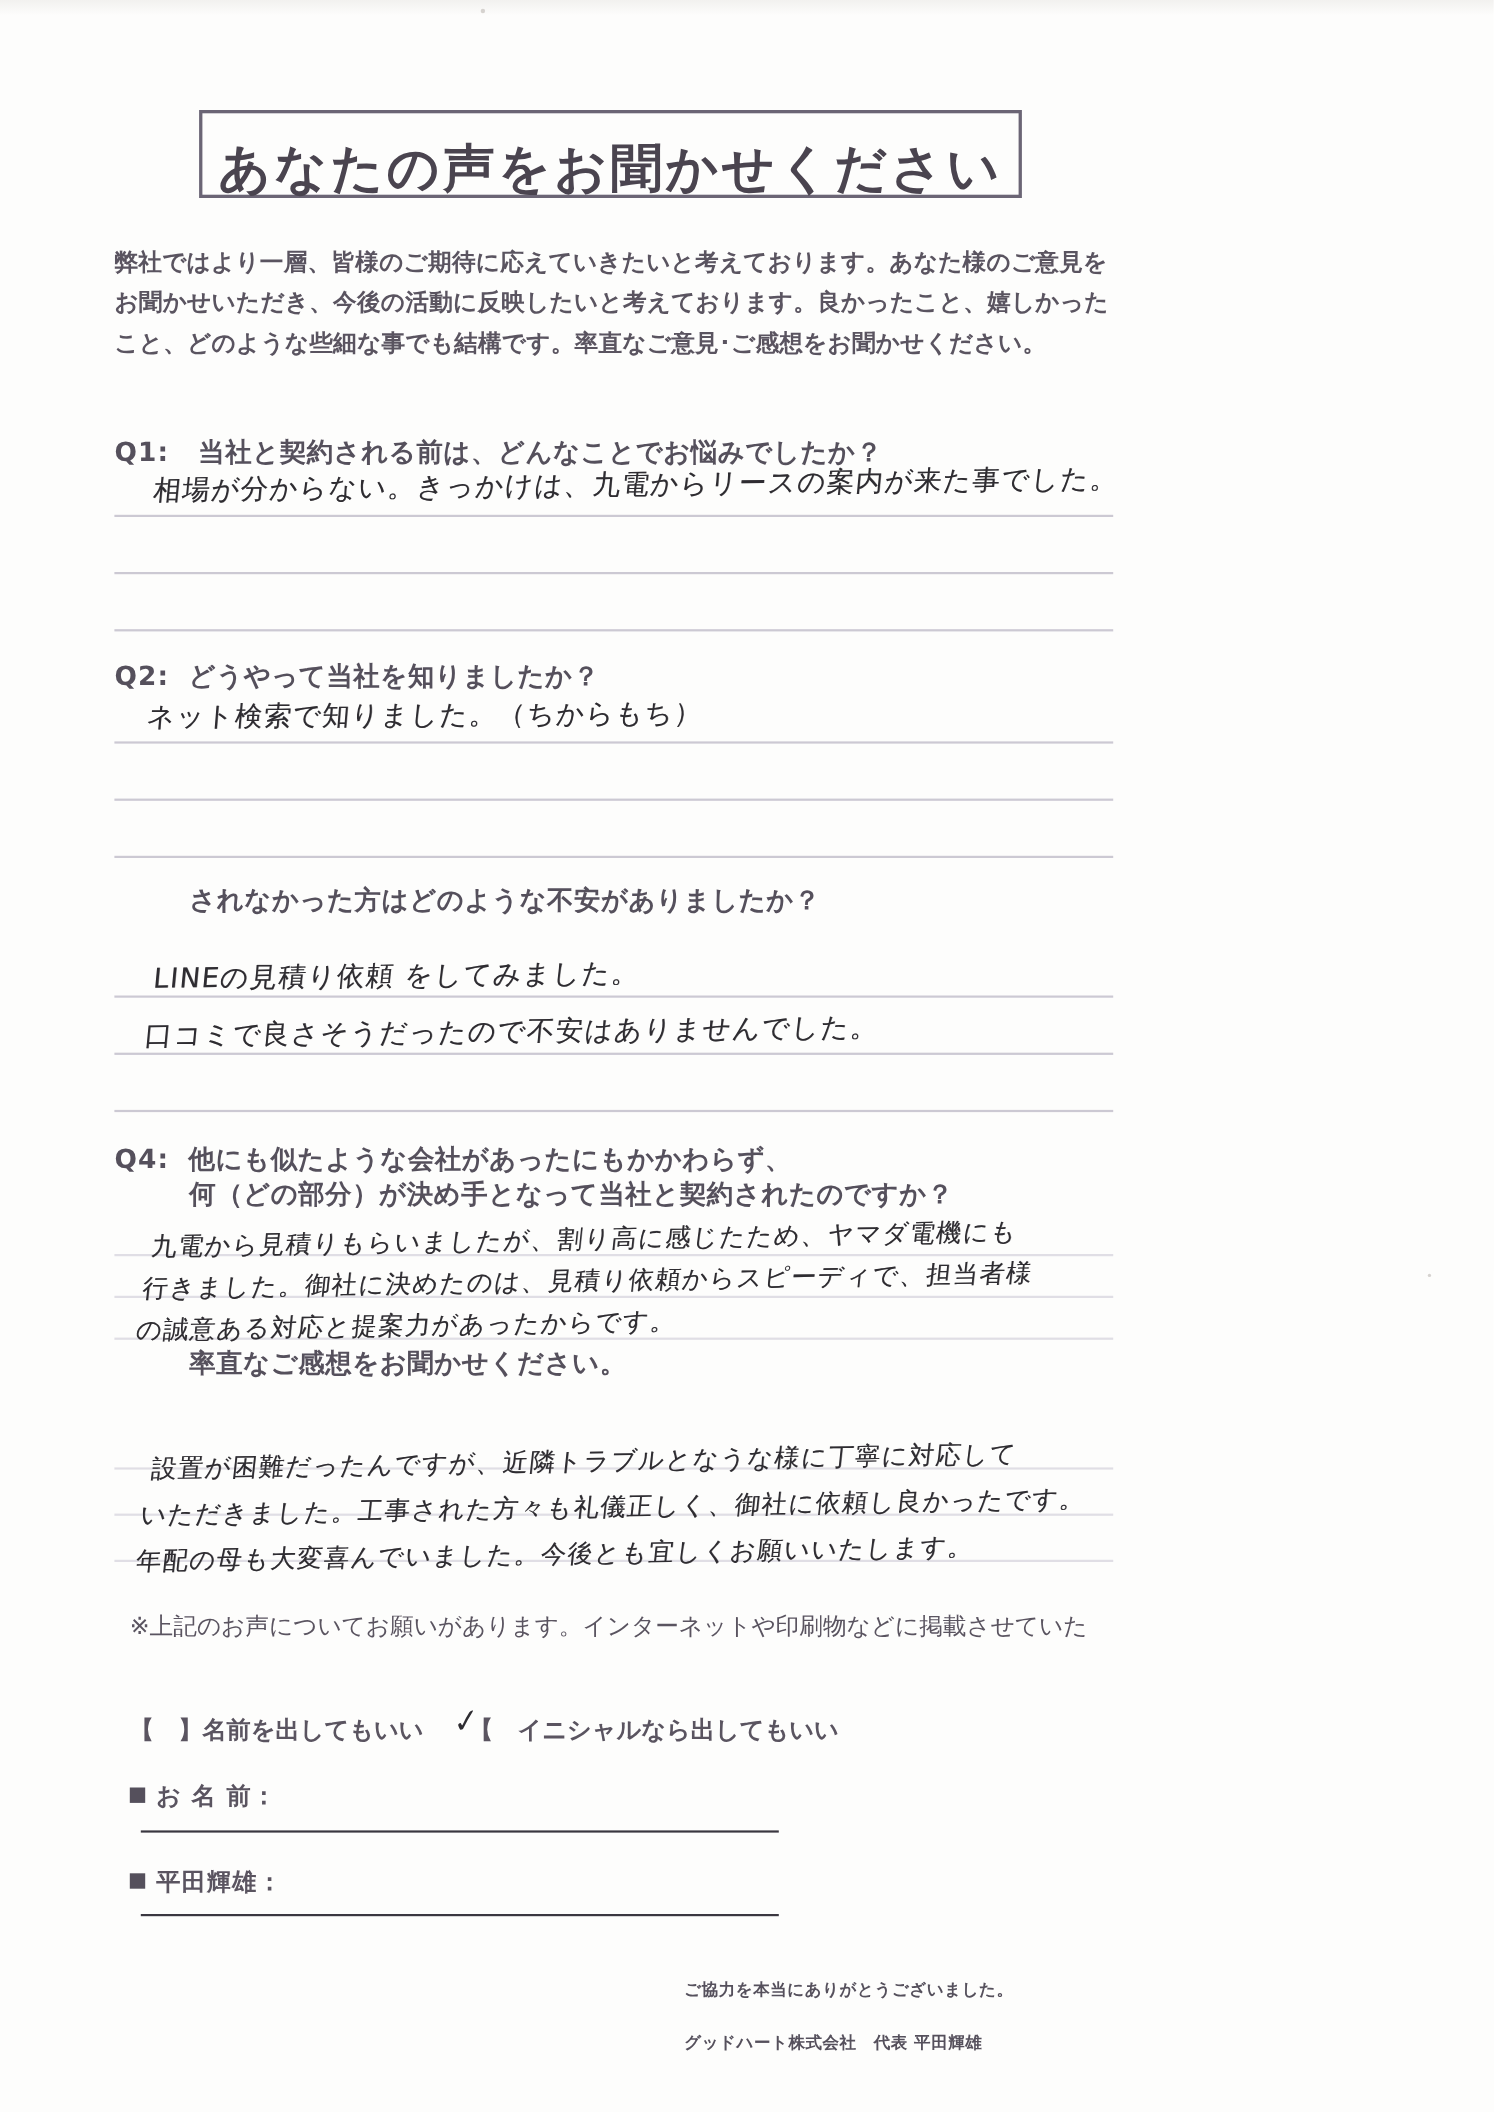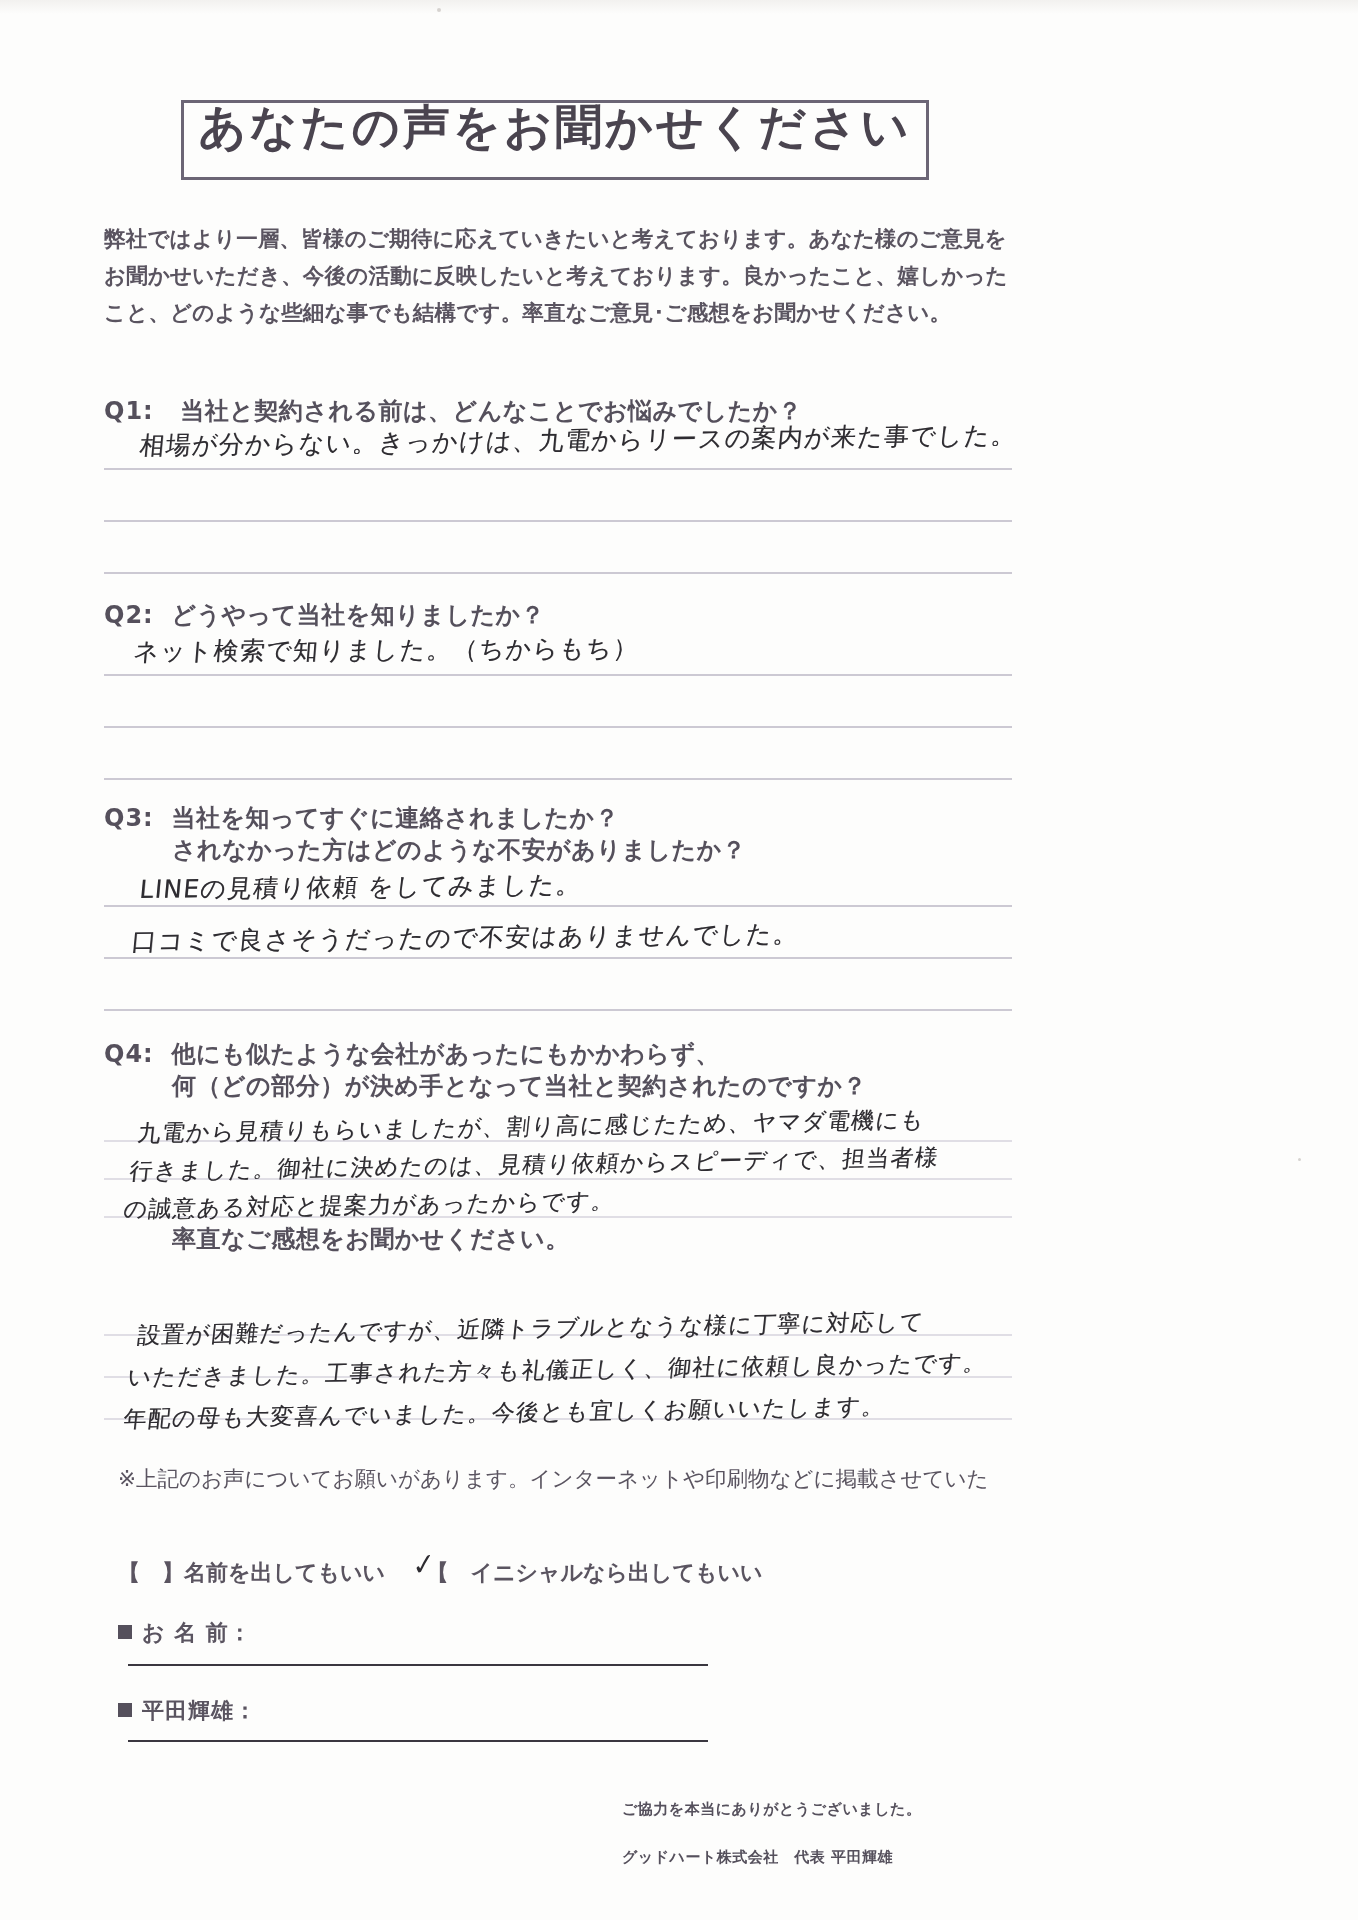--- a/index.html
+++ b/index.html
@@ -42,21 +42,21 @@
   
   #title-box {
     position: absolute;
     left: 181px;
     top: 100px;
     width: 748px;
     height: 80px;
     border: 3px solid #6b6575;
     box-sizing: border-box;
     display: flex;
-    align-items: flex-start;
+    align-items: flex-end;
     justify-content: center;
   }
   #title-text {
     font-size: 47px;
     font-weight: bold;
     letter-spacing: 3px;
     color: #4a444f;
     white-space: nowrap;
     line-height: 1;
   }
@@ -215,24 +215,20 @@
       <span class="q-label">Q2:</span>
       &nbsp;<span>どうやって当社を知りましたか？</span>
     </div>
   </div>
   <div class="rule" style="top:674px;"></div>
   <div class="rule" style="top:726px;"></div>
   <div class="rule" style="top:778px;"></div>
   <div class="hand tilt3" style="left:132px;top:635px;">ネット検索で知りました。（ちからもち）</div>
 
   <div class="q-block" style="top:803px;">
-    <div class="q-line">
-      <span class="q-label">Q3:</span>
-      &nbsp;<span>当社を知ってすぐに連絡されましたか？</span>
-    </div>
     <div class="q-line indent">されなかった方はどのような不安がありましたか？</div>
   </div>
   <div class="rule" style="top:905px;"></div>
   <div class="rule" style="top:957px;"></div>
   <div class="rule" style="top:1009px;"></div>
   <div class="hand" style="left:138px;top:873px;">LINEの見積り依頼 をしてみました。</div>
   <div class="hand" style="left:130px;top:925px;">口コミで良さそうだったので不安はありませんでした。</div>
 
   <div class="q-block" style="top:1039px;">
     <div class="q-line">

